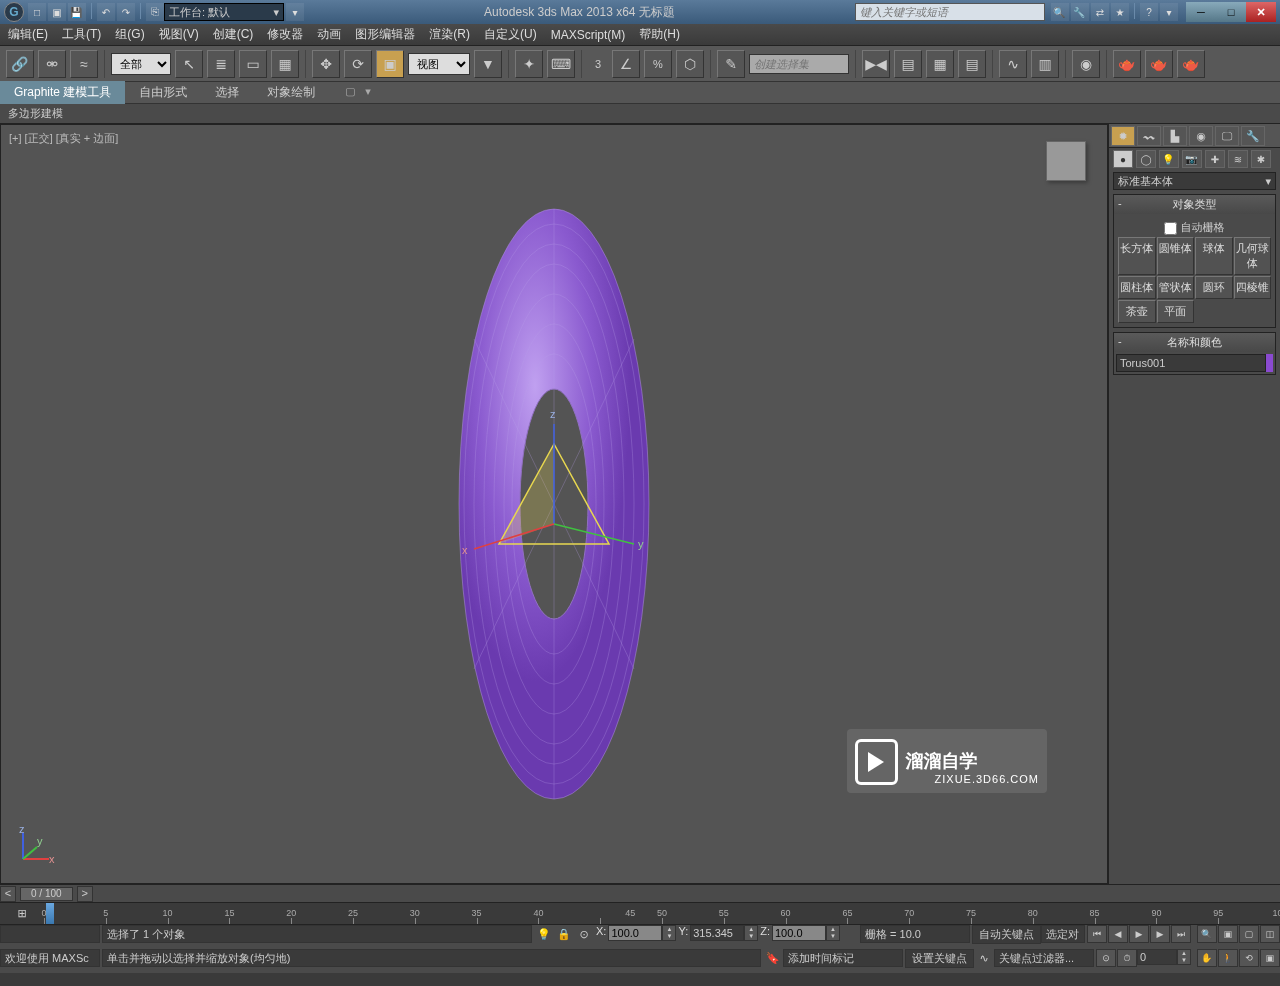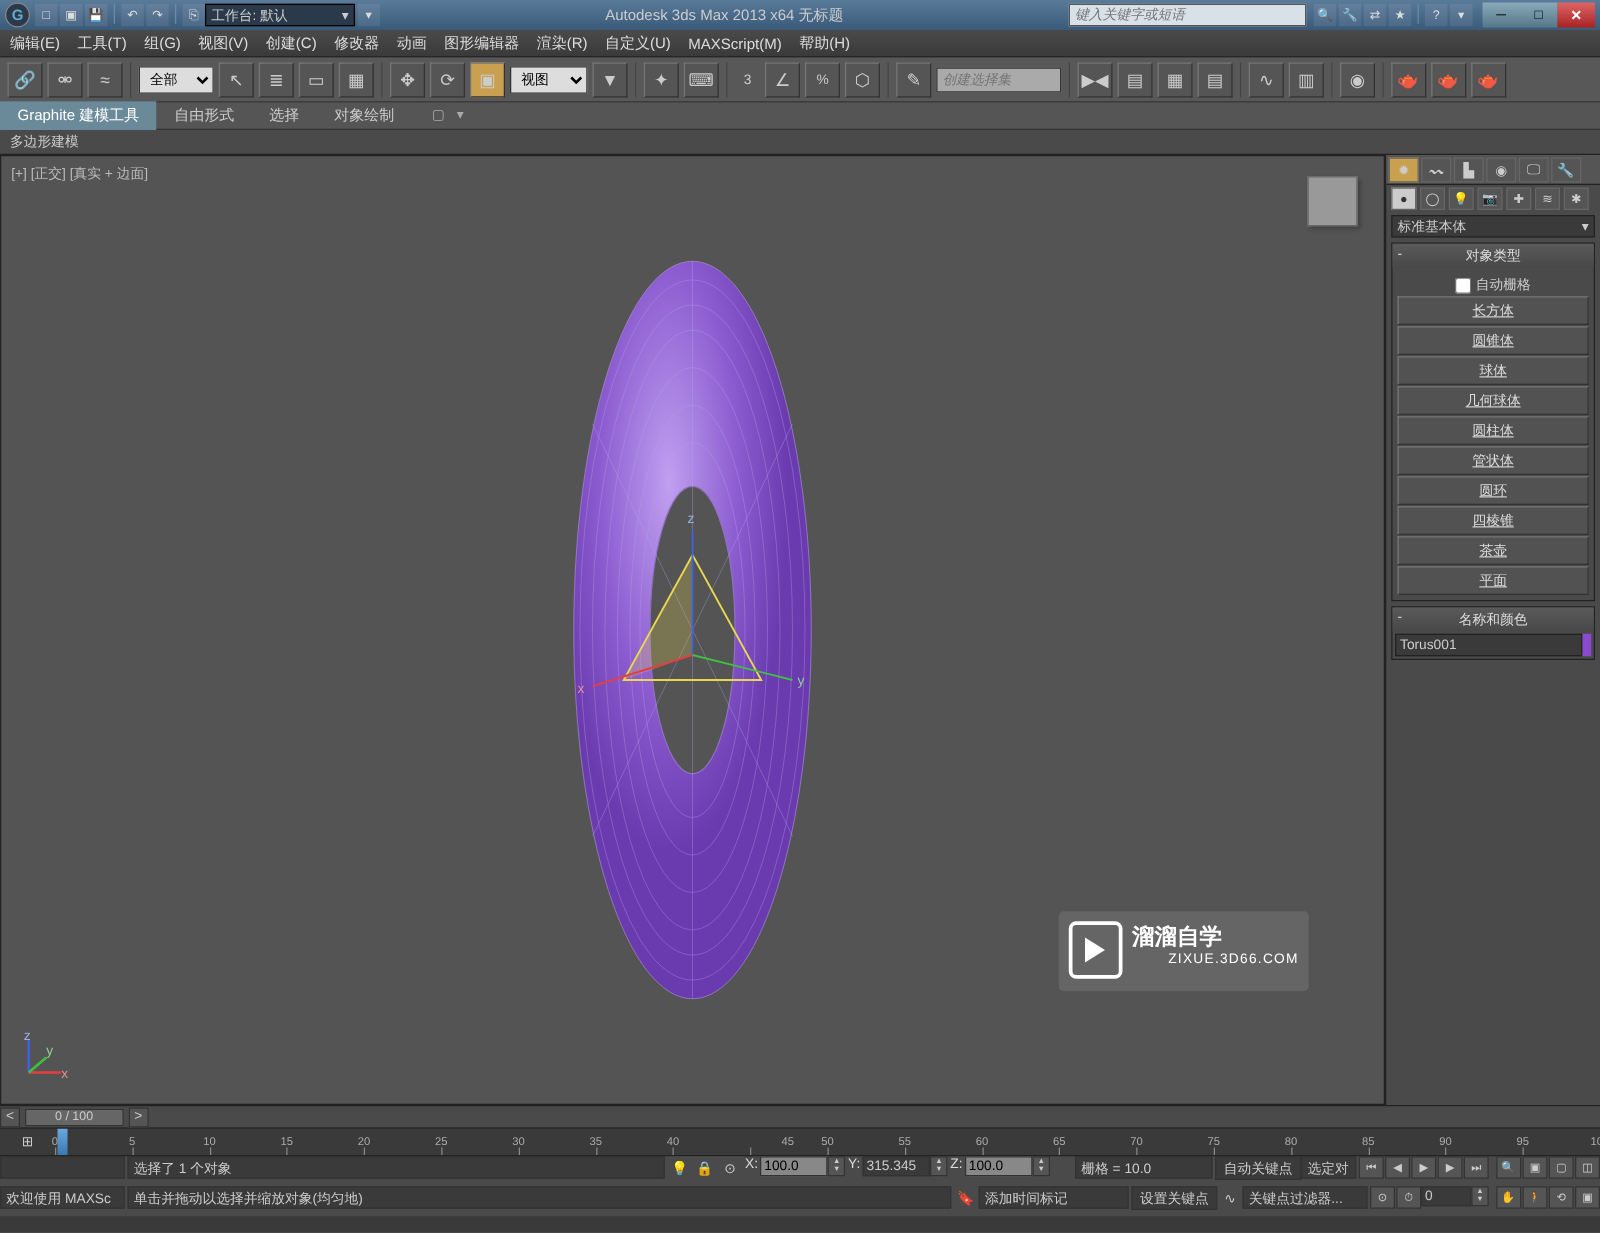--- a/index.html
+++ b/index.html
@@ -57,30 +57,30 @@
 .cmd-sub { height:22px; display:flex; gap:3px; padding:2px 4px;}
 .cmd-sub .cs { width:20px; height:18px; background:#555; border:1px solid #666;display:flex;align-items:center;justify-content:center;font-size:10px;}
 .cmd-sub .cs.active { background:#ccc; color:#333;}
 .cmd-combo { margin:2px 4px; height:18px; background:#3a3a3a; border:1px solid #222; padding:1px 4px; display:flex;justify-content:space-between;align-items:center;}
 .rollout { margin:2px 4px; border:1px solid #222; }
 .rollout .rhead { background:linear-gradient(#5a5a5a,#484848); padding:2px 6px; text-align:center; color:#ddd; position:relative;}
 .rollout .rhead .rm { position:absolute; left:4px; top:2px;}
 .rollout .rbody { padding:4px;}
 .rollout .autogrid { text-align:center; padding:2px;}
 .rollout .autogrid input { vertical-align:middle;}
-.btn-grid { display:grid; grid-template-columns:1fr; gap:1px;text-decoration:underline;}
+.btn-grid { display:grid; grid-template-columns:1fr 1fr 1fr 1fr; gap:1px;}
 .btn-grid .gb { background:#525252; border:1px solid #333; border-top-color:#777; border-left-color:#777; text-align:center; padding:3px 0; color:#ddd;}
 .name-row { display:flex; gap:0; padding:2px;}
 .name-row input { flex:1; background:#3a3a3a; border:1px solid #222; color:#ccc; height:18px; padding:0 3px;}
 .name-row .swatch { width:18px; height:18px;}
 
 
 .timeslider { height: 18px; background:#4a4a4a; display:flex; align-items:center; border-top:1px solid #222;}
 .timeslider .ts-btn { width:16px;height:16px;background:#555;border:1px solid #333;text-align:center;}
-.timeslider .ts-handle { margin:0 4px; background:#666; border:1px solid #333; padding:0 23px; height:14px; font-size:10px; display:flex;align-items:center;}
+.timeslider .ts-handle { margin:0 4px; background:#666; border:1px solid #333; padding:0 10px; height:14px; font-size:10px; display:flex;align-items:center;}
 .trackbar { height: 22px; background:#3a3a3a; display:flex; border-top:1px solid #222;}
 .trackbar .tk-left { width:44px; display:flex; align-items:center; justify-content:center;}
 .trackbar .tk-ruler { flex:1; position:relative; background:#3a3a3a;}
 .trackbar .tk-ruler .tick { position:absolute; bottom:0; width:1px; height:6px; background:#888;}
 .trackbar .tk-ruler .tlabel { position:absolute; bottom:6px; font-size:9px; color:#aaa; transform:translateX(-50%);}
 .trackbar .tk-cursor { position:absolute; left:2px; top:0; bottom:0; width:8px; background:linear-gradient(#6aa8e0,#3a78b0);}
 
 
 .status { background:#4a4a4a; border-top:1px solid #222;}
 .status .srow { display:flex; align-items:flex-start; height:24px;}
@@ -91,21 +91,21 @@
 .status .coord-val { background:#888; color:#000; border:1px solid #333; height:16px; width:54px; padding:0 2px;}
 .status .coord-val.dark { background:#3a3a3a; color:#ccc;}
 .status .autokey { background:#3a3a3a; border:1px solid #333; padding:1px 6px;}
 .status .playbtns { display:flex; gap:1px;}
 .status .pb { width:20px;height:18px;background:#555;border:1px solid #333;display:flex;align-items:center;justify-content:center;font-size:9px;}
 .status .mini { width:50px; height:40px; background:#ccc; border:1px solid #333; margin-right:2px;}
 .status .spinner { width:14px;height:16px;background:#555;border:1px solid #333;display:flex;flex-direction:column;}
 .status .spinner .sp { flex:1; text-align:center; font-size:6px; line-height:7px;}
 
 
-.watermark { position:absolute; right:60px; bottom:90px; width:200px; height:64px; background:rgba(255,255,255,0.1); border-radius:4px; display:flex; align-items:flex-start; gap:8px; padding:8px; color:#fff;}
+.watermark { position:absolute; right:60px; bottom:90px; width:200px; height:64px; background:rgba(255,255,255,0.1); border-radius:4px; display:flex; align-items:flex-end; gap:8px; padding:8px; color:#fff;}
 .watermark .play { width:46px;height:46px;border:3px solid #fff;border-radius:6px;display:flex;align-items:center;justify-content:center;}
 .watermark .play::after { content:""; border-left:16px solid #fff; border-top:10px solid transparent; border-bottom:10px solid transparent;}
 .watermark .wtxt { display:flex; flex-direction:column;}
 .watermark .wtxt .l1 { font-size:18px; font-weight:bold;}
 .watermark .wtxt .l2 { font-size:11px; letter-spacing:1px;margin-left:29px;}
 </style>
 </head>
 <body>
 
 <div class="titlebar">

